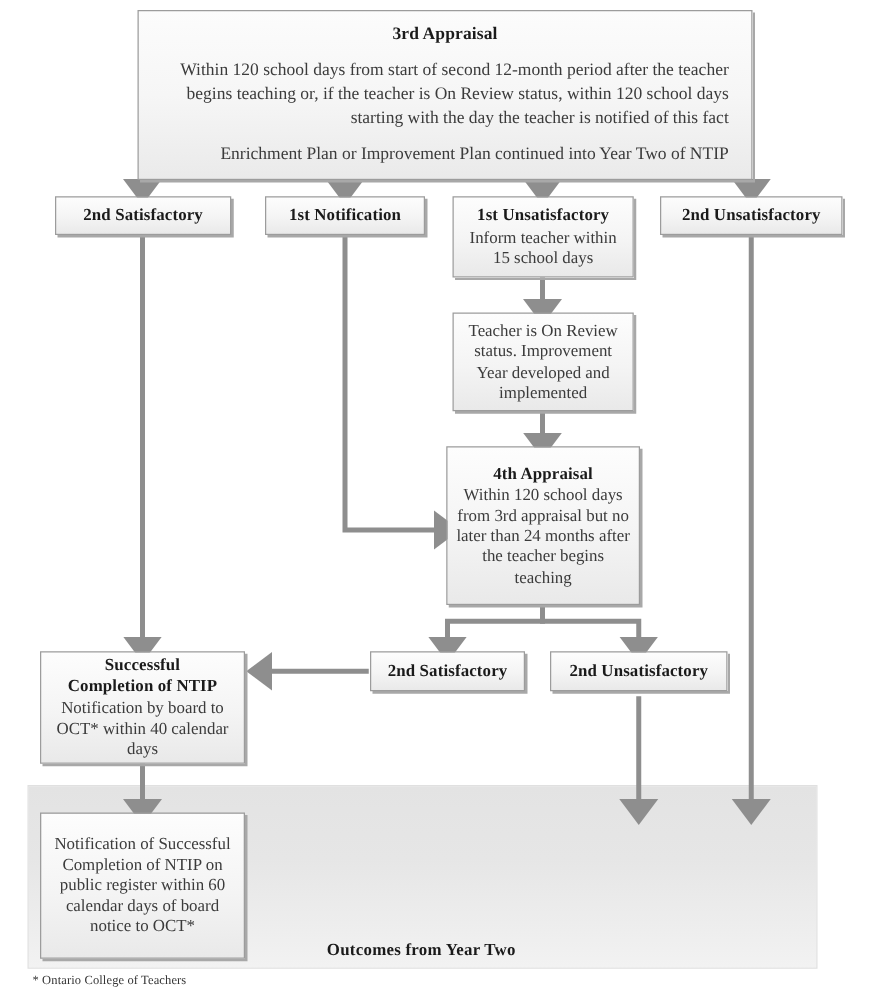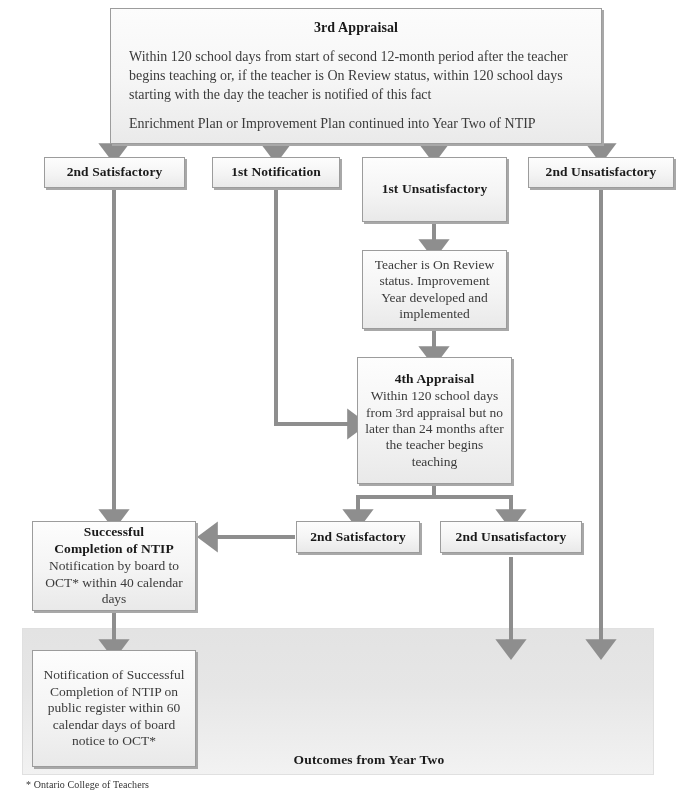--- a/index.html
+++ b/index.html
@@ -59,39 +59,39 @@
   .box .ttl + .bdy{margin-top:1px;}
 
   
   #box-3rd{
     align-items:stretch;
     justify-content:flex-start;
     padding:10px 18px 12px 18px;
     background:linear-gradient(to bottom,#fcfcfc 0%,#f6f6f6 50%,#eaeaea 100%);
   }
   #box-3rd .ttl{text-align:center;margin-bottom:11px;font-size:14px;}
-  #box-3rd .bdy{text-align:left;font-size:14px;line-height:1.34;}
+  #box-3rd .bdy{text-align:right;font-size:14px;line-height:1.34;}
   #box-3rd .p2{margin-top:11px;}
 
   .pill .ttl{white-space:nowrap;}
 
   .footnote{
     position:absolute;
     font-size:10px;
     color:#333;
     letter-spacing:.1px;
   }
 </style>
 </head>
 <body>
 
 <div id="stage">
 
   <div class="band" style="left:22px;top:628px;width:630px;height:145px;"></div>
-  <div class="band-title" style="left:22px;top:752px;width:630px;padding-left:32px;">Outcomes from Year Two</div>
+  <div class="band-title" style="left:22px;top:752px;width:630px;">Outcomes from Year Two</div>
 
   <svg id="wires" viewBox="0 0 700 800" width="700" height="800" aria-hidden="true">
     <defs>
       <marker id="ah" markerWidth="9" markerHeight="9" refX="2.2" refY="4.5" orient="auto" markerUnits="strokeWidth">
         <path d="M0,0.6 L0,8.4 L5.2,4.5 z" fill="#8e8e8e"></path>
       </marker>
     </defs>
     <g stroke="#8e8e8e" stroke-width="4" fill="none" marker-end="url(#ah)">
 
       <path d="M114,145 L114,152"></path>
@@ -129,20 +129,21 @@
   <div class="box pill" style="left:44px;top:157px;width:141px;height:31px;">
     <div class="ttl">2nd Satisfactory</div>
   </div>
 
   <div class="box pill" style="left:212px;top:157px;width:128px;height:31px;">
     <div class="ttl">1st Notification</div>
   </div>
 
   <div class="box" style="left:362px;top:157px;width:145px;height:65px;">
     <div class="ttl">1st Unsatisfactory</div>
+    <div class="bdy">Inform teacher within 15 school days</div>
   </div>
 
   <div class="box pill" style="left:528px;top:157px;width:146px;height:31px;">
     <div class="ttl">2nd Unsatisfactory</div>
   </div>
 
   <div class="box" style="left:362px;top:250px;width:145px;height:79px;">
     <div class="bdy">Teacher is On Review status. Improvement Year developed and implemented</div>
   </div>
 

